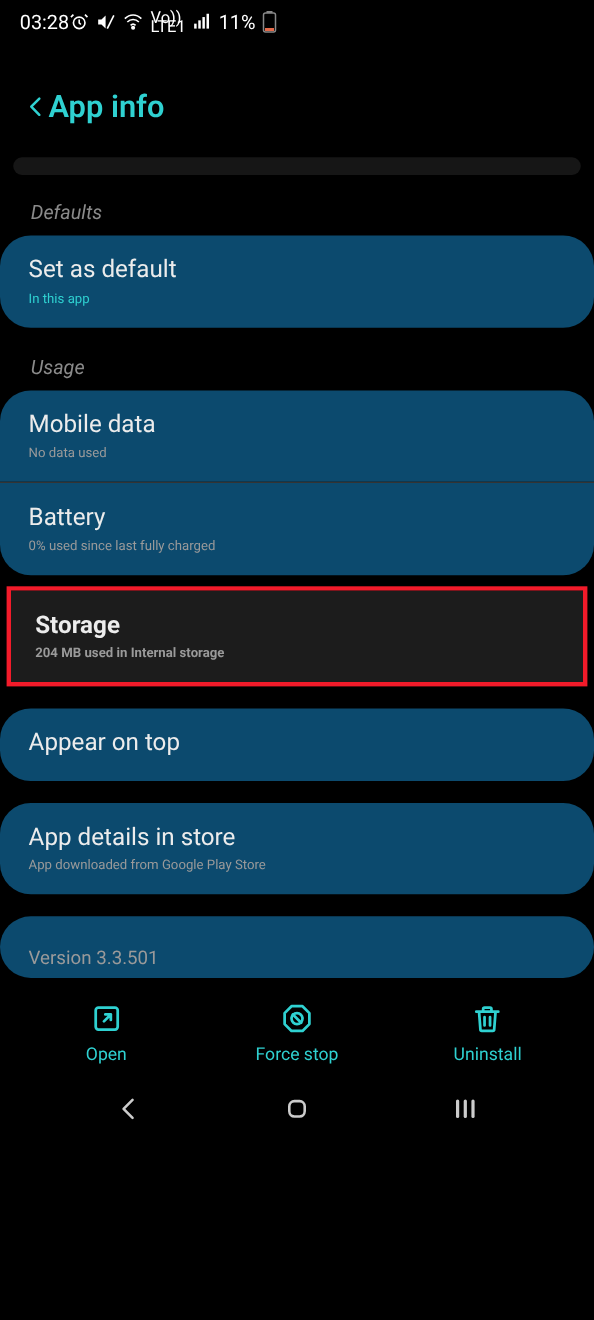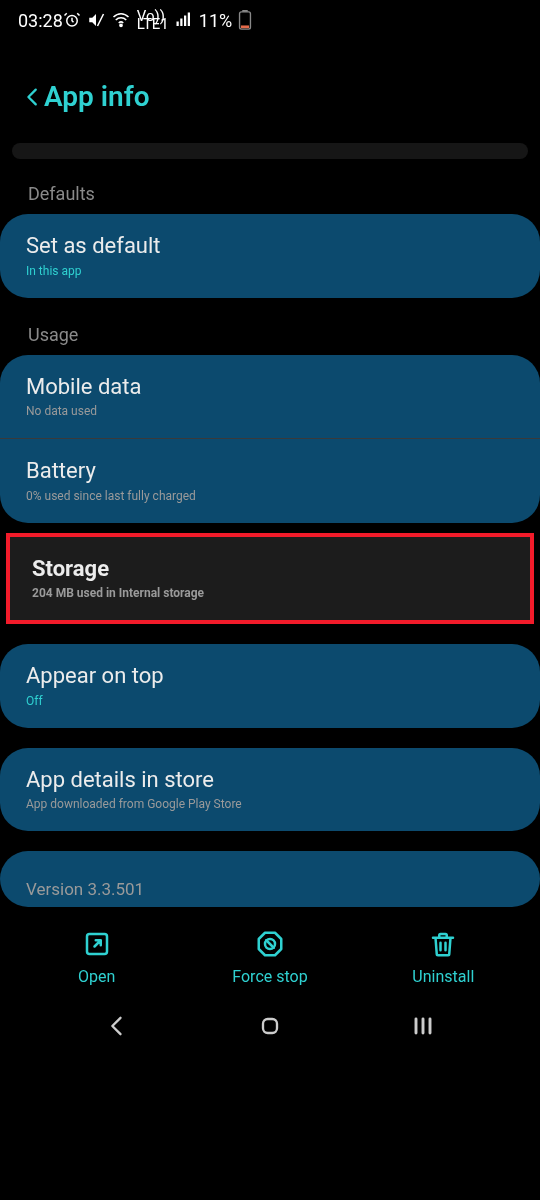--- a/index.html
+++ b/index.html
@@ -36,20 +36,21 @@
   .scroll-pill {
     height: 16px;
     margin: 0 12px 18px 12px;
     border-radius: 10px;
     background: #161616;
   }
   .section-label {
     color: #8a8a8a;
     font-size: 18px;
     padding: 6px 28px 10px 28px;
+    font-style: italic;
   }
   .card {
     background: #0c4a6e;
     margin: 0 0;
   }
   .card.round-top { border-top-left-radius: 28px; border-top-right-radius: 28px; }
   .card.round-bottom { border-bottom-left-radius: 28px; border-bottom-right-radius: 28px; }
   .card.round-all { border-radius: 28px; }
   .spacer { height: 20px; }
   .row {
@@ -171,21 +172,20 @@
       <div class="row-sub">204 MB used in Internal storage</div>
     </div>
   </div>
 </div>
 
 <div class="spacer"></div>
 
 <div class="card round-all">
   <div class="row">
     <div class="row-title">Appear on top</div>
-    <div class="row-sub accent">Off</div>
   </div>
 </div>
 
 <div class="spacer"></div>
 
 <div class="card round-all">
   <div class="row">
     <div class="row-title">App details in store</div>
     <div class="row-sub">App downloaded from Google Play Store</div>
   </div>

